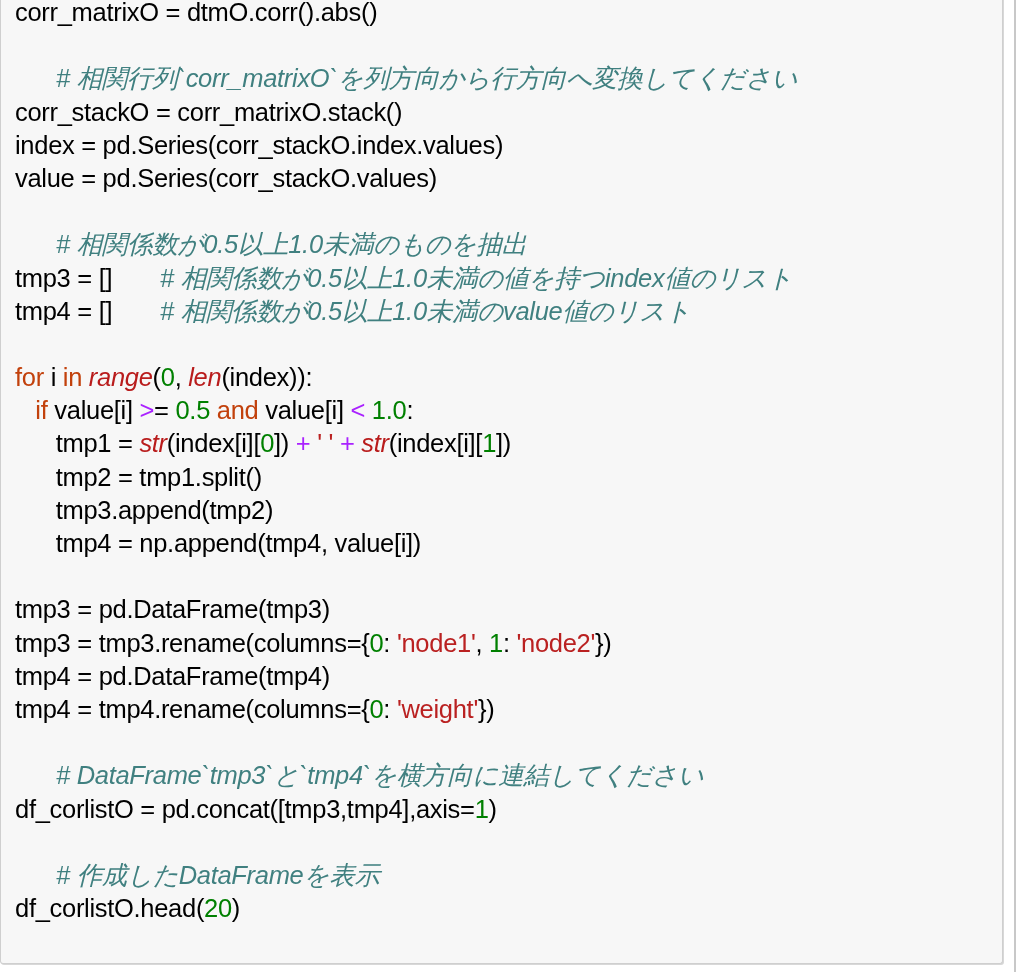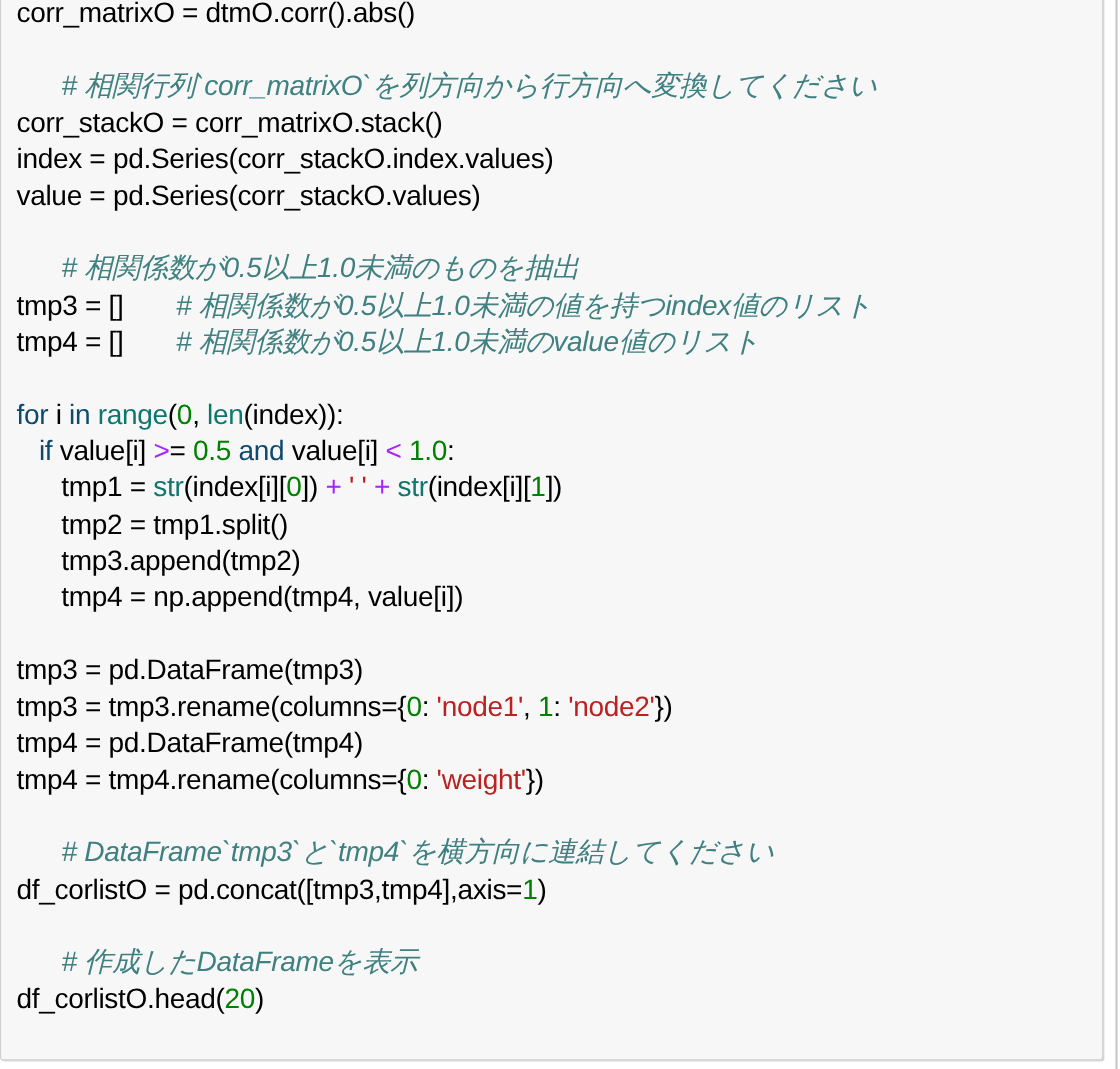--- a/index.html
+++ b/index.html
@@ -24,22 +24,22 @@
       background: #c8c8c8;
     }
     .code {
       position: absolute; left: 14px; top: 2px;
       font-size: 25.5px; line-height: 33.2px;
       color: #000; white-space: pre;
       letter-spacing: -0.3px;
     }
     .line { height: 33.2px; }
     .cm { color: #408080; font-style: italic; margin-left: 41px; }
-    .kw { color: #0c4a6e; }
-    .bi { color: #0f766e; }
+    .kw { color: #c2410c; }
+    .bi { color: #b91c1c; font-style: italic; }
     .num { color: #008000; }
     .op { color: #aa22ff; }
     .str { color: #ba2121; }
   </style>
 </head>
 <body>
 
 <div class="cell">
   <div class="code" id="code"><div class="line"><span>corr_matrixO = dtmO.corr().abs()</span></div><div class="line">&nbsp;</div><div class="line"><span class="cm"># 相関行列`corr_matrixO`を列方向から行方向へ変換してください</span></div><div class="line"><span>corr_stackO = corr_matrixO.stack()</span></div><div class="line"><span>index = pd.Series(corr_stackO.index.values)</span></div><div class="line"><span>value = pd.Series(corr_stackO.values)</span></div><div class="line">&nbsp;</div><div class="line"><span class="cm"># 相関係数が0.5以上1.0未満のものを抽出</span></div><div class="line"><span>tmp3 = [] </span><span class="cm"># 相関係数が0.5以上1.0未満の値を持つindex値のリスト</span></div><div class="line"><span>tmp4 = [] </span><span class="cm"># 相関係数が0.5以上1.0未満のvalue値のリスト</span></div><div class="line">&nbsp;</div><div class="line"><span class="kw">for</span><span> i </span><span class="kw">in</span><span> </span><span class="bi">range</span><span>(</span><span class="num">0</span><span>, </span><span class="bi">len</span><span>(index)):</span></div><div class="line"><span>   </span><span class="kw">if</span><span> value[i] </span><span class="op">&gt;</span><span>= </span><span class="num">0.5</span><span> </span><span class="kw">and</span><span> value[i] </span><span class="op">&lt;</span><span> </span><span class="num">1.0</span><span>:</span></div><div class="line"><span>      tmp1 = </span><span class="bi">str</span><span>(index[i][</span><span class="num">0</span><span>]) </span><span class="op">+</span><span> </span><span class="str">' '</span><span> </span><span class="op">+</span><span> </span><span class="bi">str</span><span>(index[i][</span><span class="num">1</span><span>])</span></div><div class="line"><span>      tmp2 = tmp1.split()</span></div><div class="line"><span>      tmp3.append(tmp2)</span></div><div class="line"><span>      tmp4 = np.append(tmp4, value[i])</span></div><div class="line">&nbsp;</div><div class="line"><span>tmp3 = pd.DataFrame(tmp3)</span></div><div class="line"><span>tmp3 = tmp3.rename(columns={</span><span class="num">0</span><span>: </span><span class="str">'node1'</span><span>, </span><span class="num">1</span><span>: </span><span class="str">'node2'</span><span>})</span></div><div class="line"><span>tmp4 = pd.DataFrame(tmp4)</span></div><div class="line"><span>tmp4 = tmp4.rename(columns={</span><span class="num">0</span><span>: </span><span class="str">'weight'</span><span>})</span></div><div class="line">&nbsp;</div><div class="line"><span class="cm"># DataFrame`tmp3`と`tmp4`を横方向に連結してください</span></div><div class="line"><span>df_corlistO = pd.concat([tmp3,tmp4],axis=</span><span class="num">1</span><span>)</span></div><div class="line">&nbsp;</div><div class="line"><span class="cm"># 作成したDataFrameを表示</span></div><div class="line"><span>df_corlistO.head(</span><span class="num">20</span><span>)</span></div></div>
 </div>

